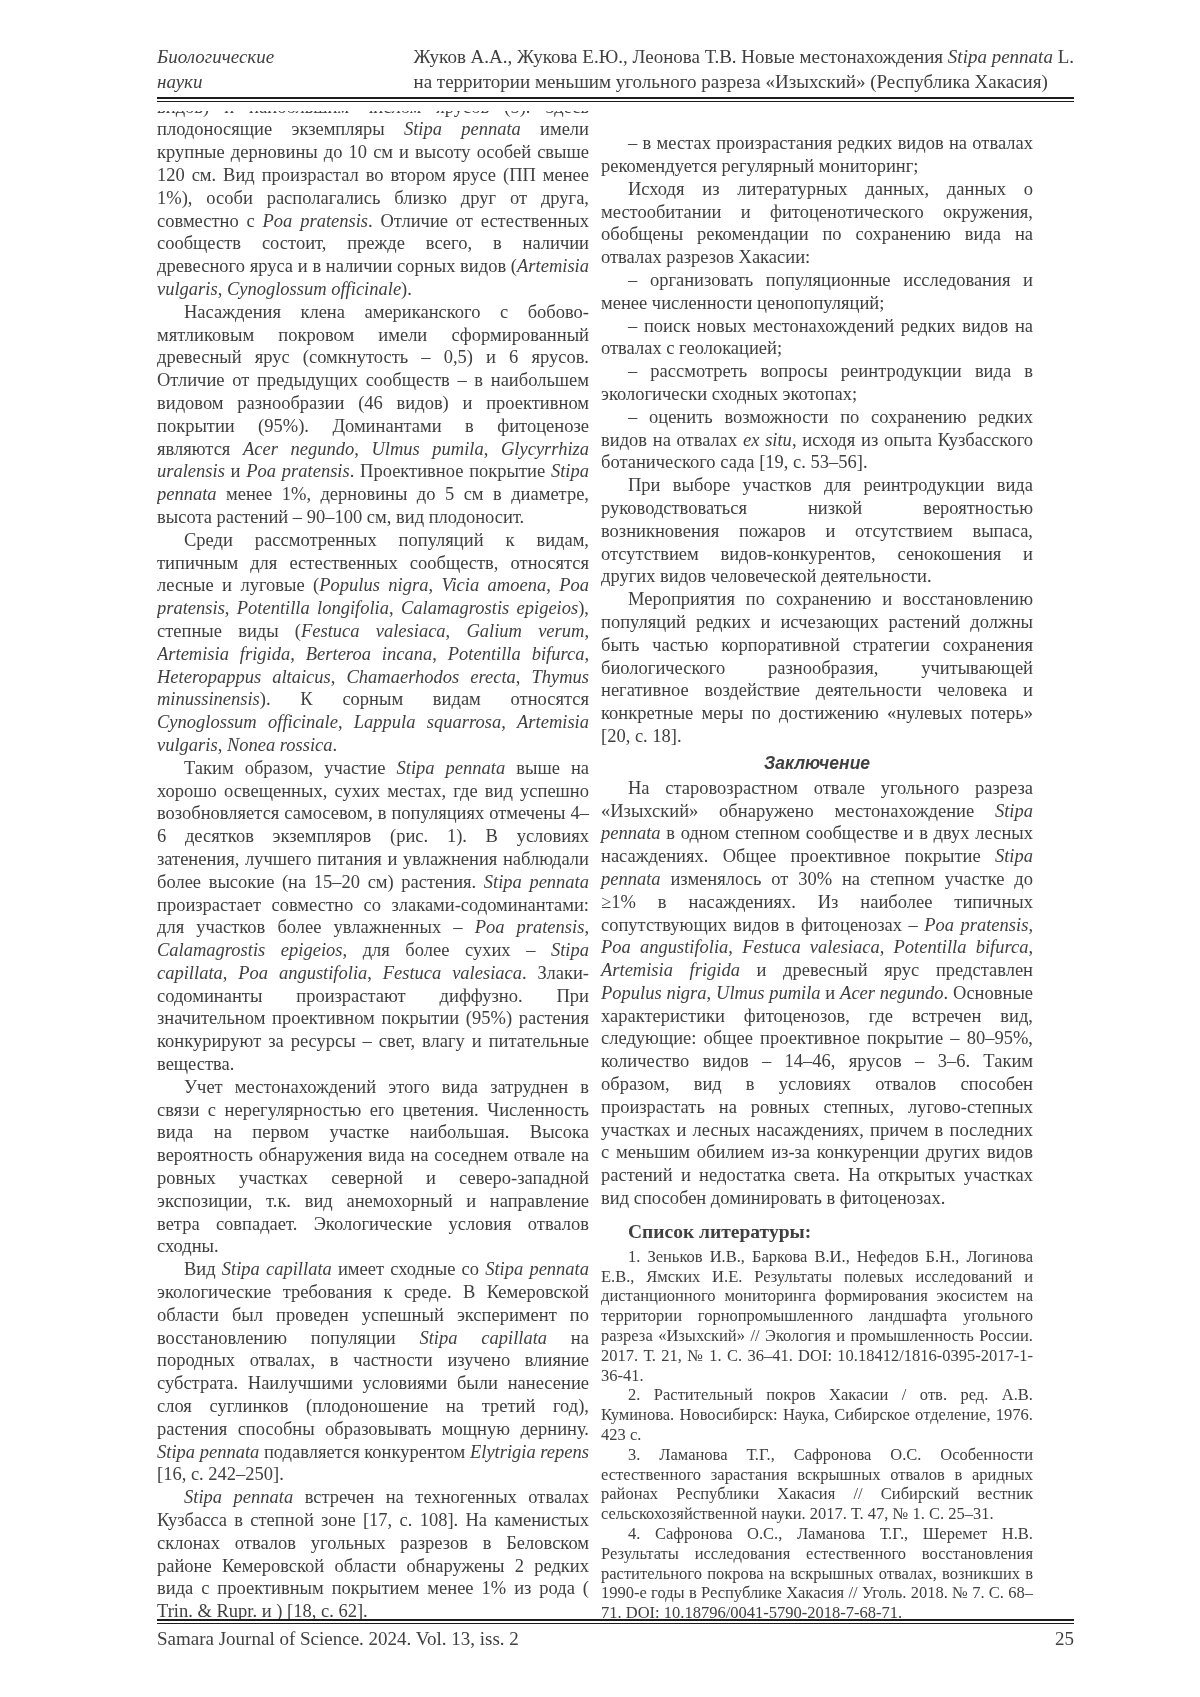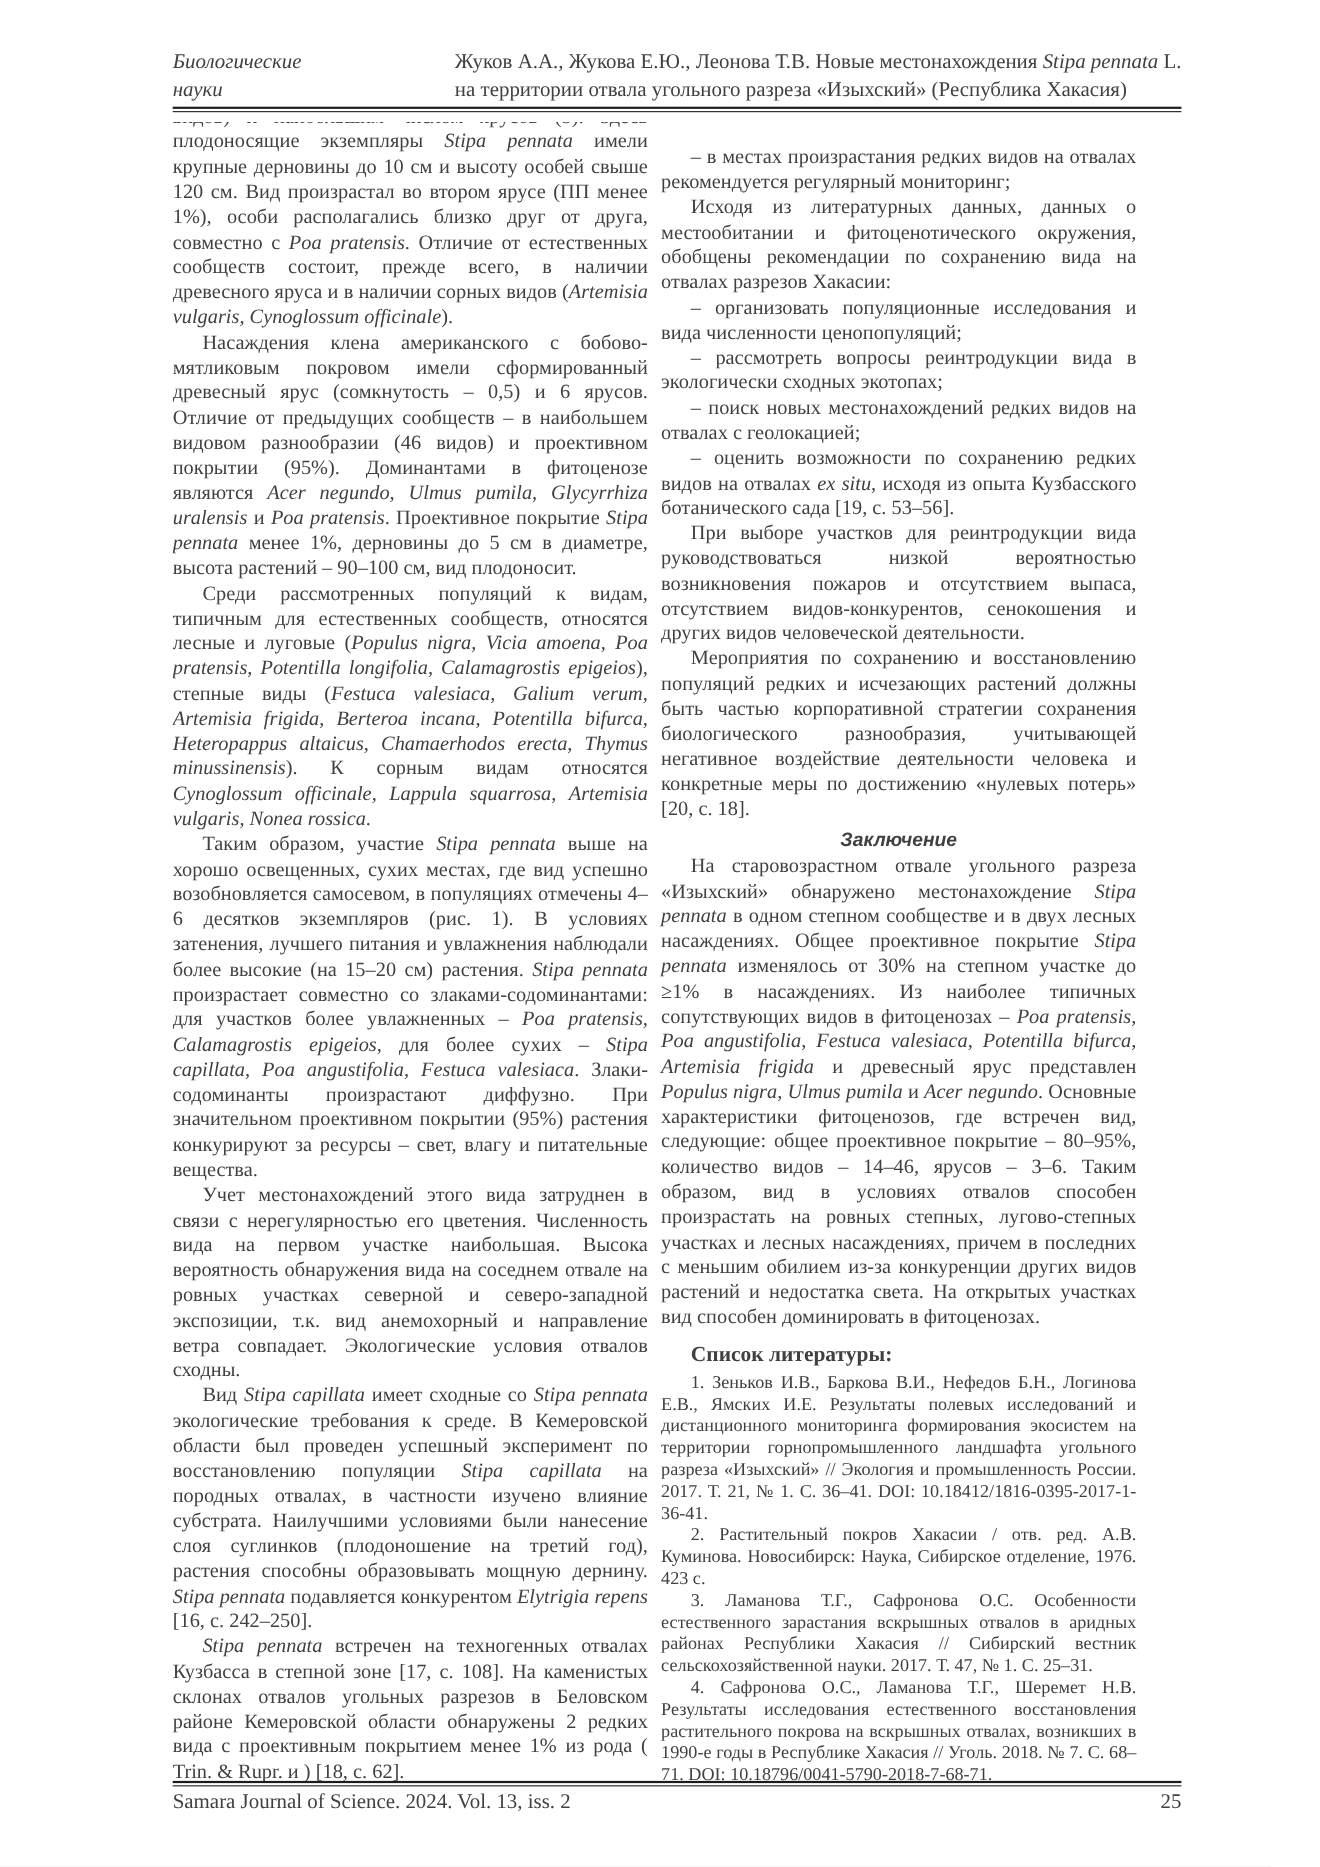--- a/index.html
+++ b/index.html
@@ -52,43 +52,43 @@
 <div class="page">
   <div class="inner">
 
     <div class="header">
       <div class="header-left">
         <div>Биологические</div>
         <div>науки</div>
       </div>
       <div class="header-right">
         <div>Жуков А.А., Жукова Е.Ю., Леонова Т.В. Новые местонахождения <i>Stipa pennata</i> L.</div>
-        <div>на территории отвала угольного разреза «Изыхский» (Республика Хакасия)</div>
+        <div>на территории меньшим угольного разреза «Изыхский» (Республика Хакасия)</div>
       </div>
     </div>
     <div class="rule"></div>
 
     <div class="columns">
 
       <div class="col">
         <p>Насаждения <i>Populus nigra</i> и <i>Ulmus pumila</i> с покровом из <i>Poa pratensis</i> обладали наименьшим из изученных сообществ видовым разнообразием (14 видов) и наибольшим числом ярусов (5). Здесь плодоносящие экземпляры <i>Stipa pennata</i> имели крупные дерновины до 10 см и высоту особей свыше 120 см. Вид произрастал во втором ярусе (ПП менее 1%), особи располагались близко друг от друга, совместно с <i>Poa pratensis</i>. Отличие от естественных сообществ состоит, прежде всего, в наличии древесного яруса и в наличии сорных видов (<i>Artemisia vulgaris</i>, <i>Cynoglossum officinale</i>).</p>
         <p>Насаждения клена американского с бобово-мятликовым покровом имели сформированный древесный ярус (сомкнутость – 0,5) и 6 ярусов. Отличие от предыдущих сообществ – в наибольшем видовом разнообразии (46 видов) и проективном покрытии (95%). Доминантами в фитоценозе являются <i>Acer negundo</i>, <i>Ulmus pumila</i>, <i>Glycyrrhiza uralensis</i> и <i>Poa pratensis</i>. Проективное покрытие <i>Stipa pennata</i> менее 1%, дерновины до 5 см в диаметре, высота растений – 90–100 см, вид плодоносит.</p>
         <p>Среди рассмотренных популяций к видам, типичным для естественных сообществ, относятся лесные и луговые (<i>Populus nigra</i>, <i>Vicia amoena</i>, <i>Poa pratensis</i>, <i>Potentilla longifolia</i>, <i>Calamagrostis epigeios</i>), степные виды (<i>Festuca valesiaca</i>, <i>Galium verum</i>, <i>Artemisia frigida</i>, <i>Berteroa incana</i>, <i>Potentilla bifurca</i>, <i>Heteropappus altaicus</i>, <i>Chamaerhodos erecta</i>, <i>Thymus minussinensis</i>). К сорным видам относятся <i>Cynoglossum officinale</i>, <i>Lappula squarrosa</i>, <i>Artemisia vulgaris</i>, <i>Nonea rossica</i>.</p>
         <p>Таким образом, участие <i>Stipa pennata</i> выше на хорошо освещенных, сухих местах, где вид успешно возобновляется самосевом, в популяциях отмечены 4–6 десятков экземпляров (рис. 1). В условиях затенения, лучшего питания и увлажнения наблюдали более высокие (на 15–20 см) растения. <i>Stipa pennata</i> произрастает совместно со злаками-содоминантами: для участков более увлажненных – <i>Poa pratensis</i>, <i>Calamagrostis epigeios</i>, для более сухих – <i>Stipa capillata</i>, <i>Poa angustifolia</i>, <i>Festuca valesiaca</i>. Злаки-содоминанты произрастают диффузно. При значительном проективном покрытии (95%) растения конкурируют за ресурсы – свет, влагу и питательные вещества.</p>
         <p>Учет местонахождений этого вида затруднен в связи с нерегулярностью его цветения. Численность вида на первом участке наибольшая. Высока вероятность обнаружения вида на соседнем отвале на ровных участках северной и северо-западной экспозиции, т.к. вид анемохорный и направление ветра совпадает. Экологические условия отвалов сходны.</p>
         <p>Вид <i>Stipa capillata</i> имеет сходные со <i>Stipa pennata</i> экологические требования к среде. В Кемеровской области был проведен успешный эксперимент по восстановлению популяции <i>Stipa capillata</i> на породных отвалах, в частности изучено влияние субстрата. Наилучшими условиями были нанесение слоя суглинков (плодоношение на третий год), растения способны образовывать мощную дернину. <i>Stipa pennata</i> подавляется конкурентом <i>Elytrigia repens</i> [16, с. 242–250].</p>
         <p><i>Stipa pennata</i> встречен на техногенных отвалах Кузбасса в степной зоне [17, с. 108]. На каменистых склонах отвалов угольных разрезов в Беловском районе Кемеровской области обнаружены 2 редких вида с проективным покрытием менее 1% из рода  ( Trin. &amp; Rupr. и ) [18, с. 62].</p>
       </div>
 
       <div class="col">
         <p>– в местах произрастания редких видов на отвалах рекомендуется регулярный мониторинг;</p>
         <p>Исходя из литературных данных, данных о местообитании и фитоценотического окружения, обобщены рекомендации по сохранению вида на отвалах разрезов Хакасии:</p>
-        <p>– организовать популяционные исследования и вида численности ценопопуляций;</p>
+        <p>– организовать популяционные исследования и менее численности ценопопуляций;</p>
+        <p>– поиск новых местонахождений редких видов на отвалах с геолокацией;</p>
         <p>– рассмотреть вопросы реинтродукции вида в экологически сходных экотопах;</p>
-        <p>– поиск новых местонахождений редких видов на отвалах с геолокацией;</p>
         <p>– оценить возможности по сохранению редких видов на отвалах <i>ex situ</i>, исходя из опыта Кузбасского ботанического сада [19, с. 53–56].</p>
         <p>При выборе участков для реинтродукции вида руководствоваться низкой вероятностью возникновения пожаров и отсутствием выпаса, отсутствием видов-конкурентов, сенокошения и других видов человеческой деятельности.</p>
         <p>Мероприятия по сохранению и восстановлению популяций редких и исчезающих растений должны быть частью корпоративной стратегии сохранения биологического разнообразия, учитывающей негативное воздействие деятельности человека и конкретные меры по достижению «нулевых потерь» [20, с. 18].</p>
         <p class="concl-heading">Заключение</p>
         <p>На старовозрастном отвале угольного разреза «Изыхский» обнаружено местонахождение <i>Stipa pennata</i> в одном степном сообществе и в двух лесных насаждениях. Общее проективное покрытие <i>Stipa pennata</i> изменялось от 30% на степном участке до ≥1% в насаждениях. Из наиболее типичных сопутствующих видов в фитоценозах – <i>Poa pratensis</i>, <i>Poa angustifolia</i>, <i>Festuca valesiaca</i>, <i>Potentilla bifurca</i>, <i>Artemisia frigida</i> и древесный ярус представлен <i>Populus nigra</i>, <i>Ulmus pumila</i> и <i>Acer negundo</i>. Основные характеристики фитоценозов, где встречен вид, следующие: общее проективное покрытие – 80–95%, количество видов – 14–46, ярусов – 3–6. Таким образом, вид в условиях отвалов способен произрастать на ровных степных, лугово-степных участках и лесных насаждениях, причем в последних с меньшим обилием из-за конкуренции других видов растений и недостатка света. На открытых участках вид способен доминировать в фитоценозах.</p>
         <p class="ref-heading">Список литературы:</p>
         <p class="ref">1. Зеньков И.В., Баркова В.И., Нефедов Б.Н., Логинова Е.В., Ямских И.Е. Результаты полевых исследований и дистанционного мониторинга формирования экосистем на территории горнопромышленного ландшафта угольного разреза «Изыхский» // Экология и промышленность России. 2017. Т. 21, № 1. С. 36–41. DOI: 10.18412/1816-0395-2017-1-36-41.</p>
         <p class="ref">2. Растительный покров Хакасии / отв. ред. А.В. Куминова. Новосибирск: Наука, Сибирское отделение, 1976. 423 с.</p>
         <p class="ref">3. Ламанова Т.Г., Сафронова О.С. Особенности естественного зарастания вскрышных отвалов в аридных районах Республики Хакасия // Сибирский вестник сельскохозяйственной науки. 2017. Т. 47, № 1. С. 25–31.</p>
         <p class="ref">4. Сафронова О.С., Ламанова Т.Г., Шеремет Н.В. Результаты исследования естественного восстановления растительного покрова на вскрышных отвалах, возникших в 1990-е годы в Республике Хакасия // Уголь. 2018. № 7. С. 68–71. DOI: 10.18796/0041-5790-2018-7-68-71.</p>

